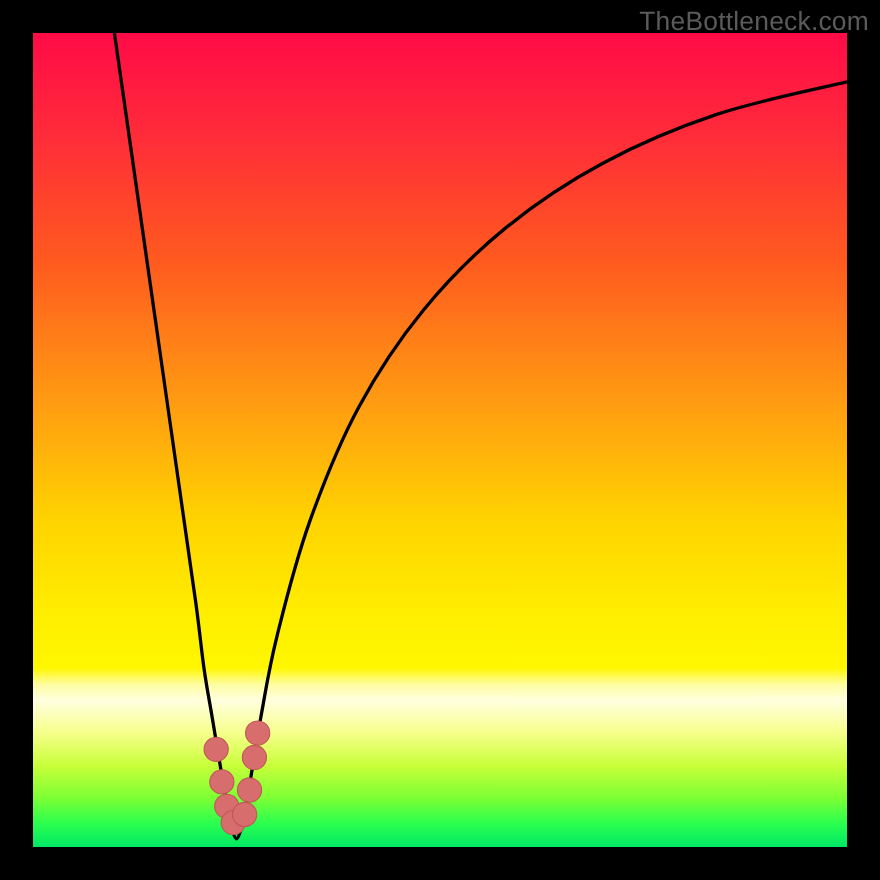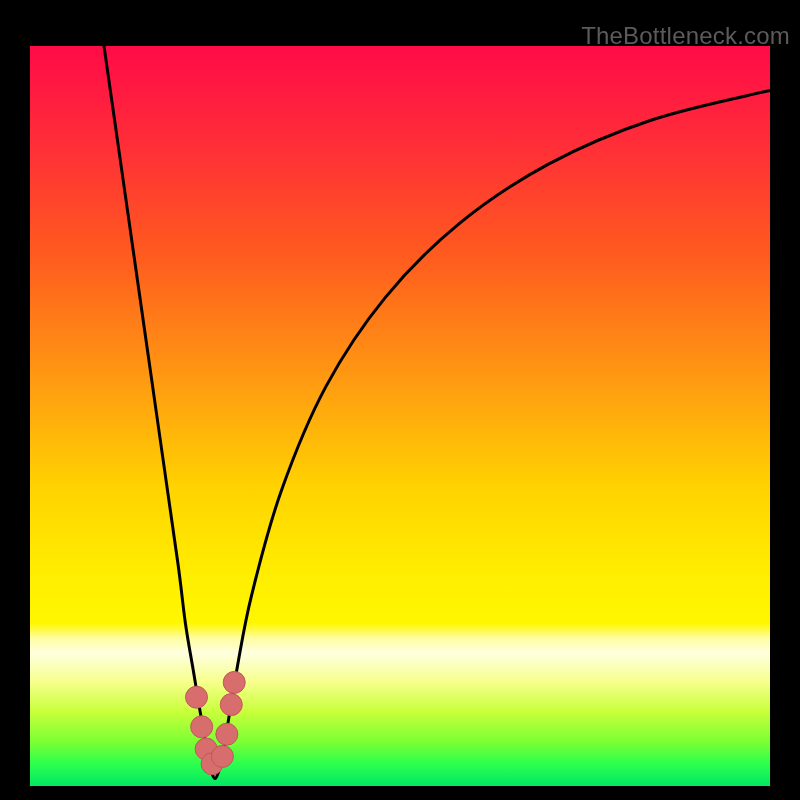--- a/index.html
+++ b/index.html
@@ -8,21 +8,20 @@
     width: 800px;
     height: 800px;
     background: #000;
     overflow: hidden;
   }
   #stage {
     position: relative;
     width: 800px;
     height: 610px;
     background: #000;
-    margin-top: 16px;
   }
   #plot {
     position: absolute;
     left: 30px;
     top: 30px;
     width: 740px;
     height: 740px;
     overflow: hidden;
   }
   #gradient {

